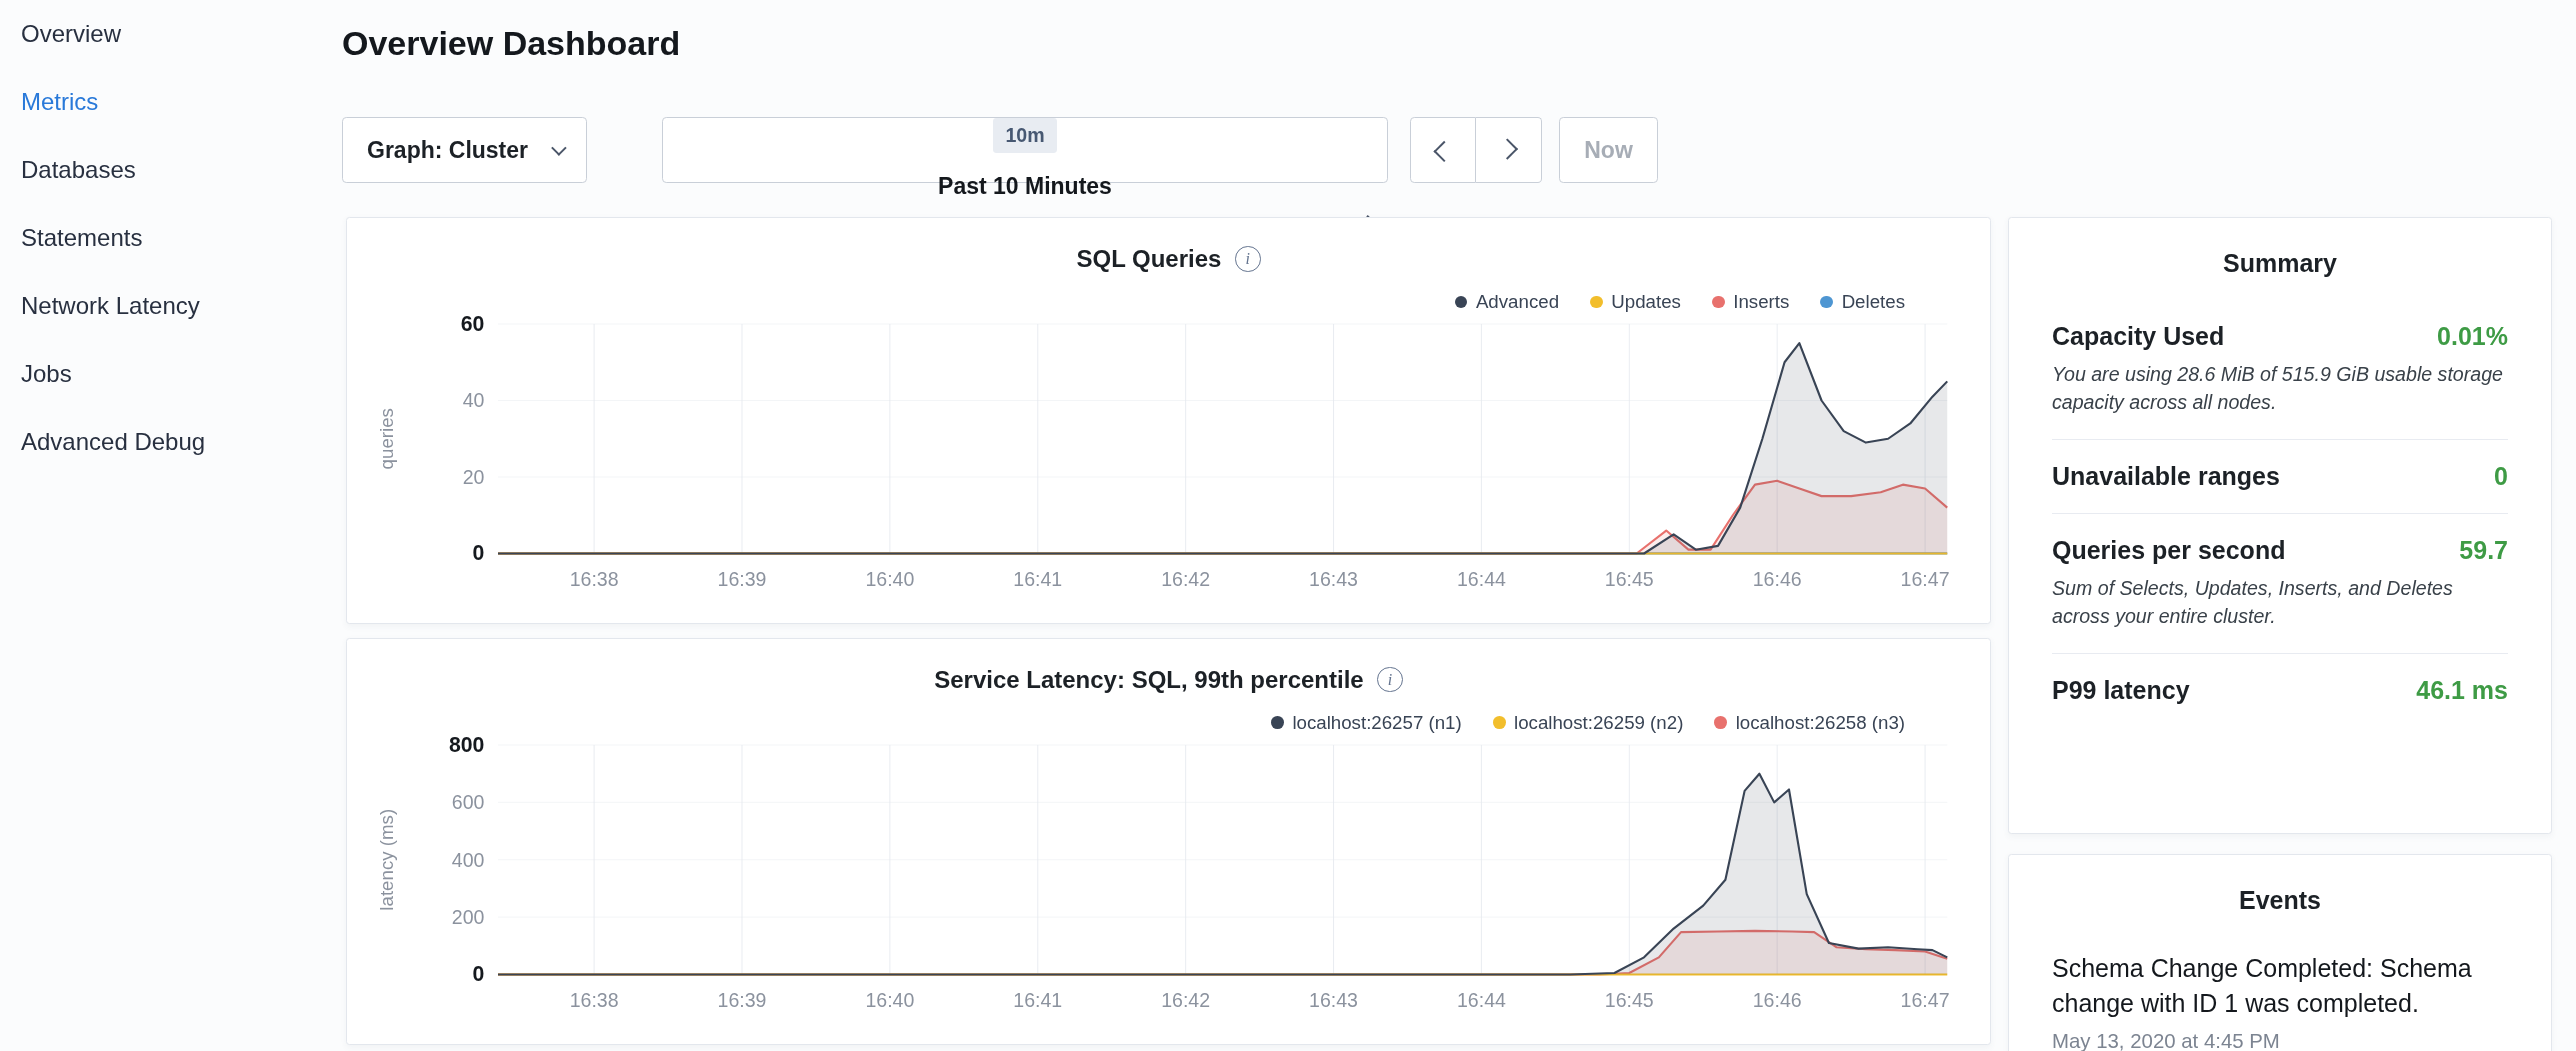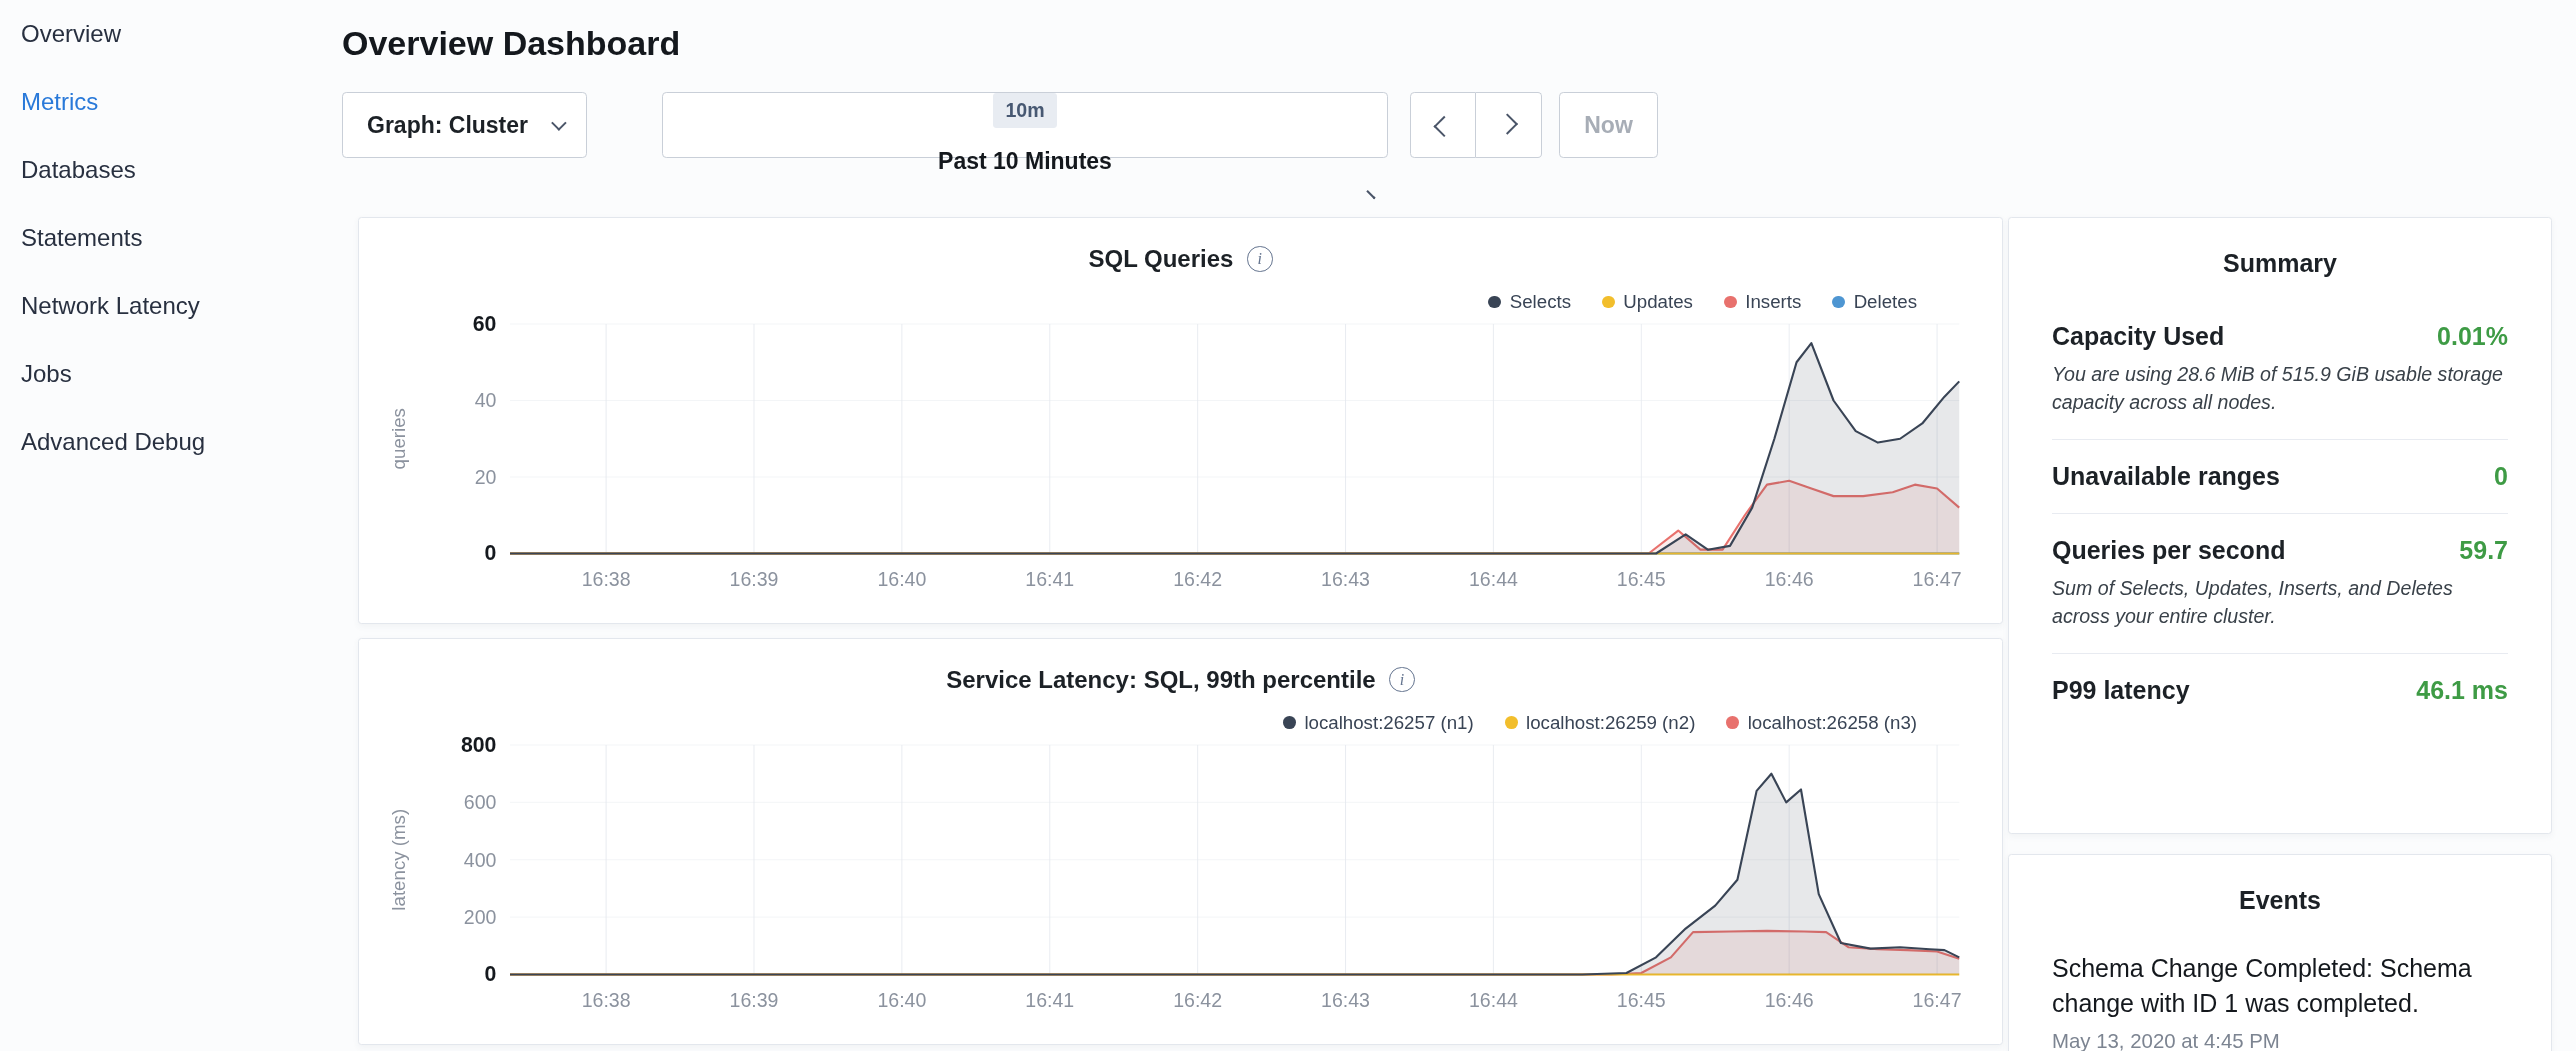--- a/index.html
+++ b/index.html
@@ -9,42 +9,42 @@
 
   
   .sidebar{position:absolute;left:0;top:0;width:323px;padding-left:21px;}
   .nav-item{height:68px;display:flex;align-items:center;font-size:24px;font-weight:500;color:#283040;cursor:pointer;}
   .nav-item.active{color:var(--accent-blue,#2979d9);}
 
   
   .main{position:absolute;left:342px;top:0;width:1650px;}
   .page-title{position:absolute;left:0;top:24px;font-size:34px;font-weight:600;color:#14181d;}
 
-  .controls{position:absolute;left:0;top:92px;display:flex;align-items:center;height:66px;}
+  .controls{position:absolute;left:0;top:117px;display:flex;align-items:center;height:66px;}
   .dd,.time-selector,.nav-btn,.now-btn{background:#fff;border:0.9px solid #c9cfd8;border-radius:4.3px;height:66px;display:flex;align-items:center;font-family:inherit;cursor:pointer;}
   .dd{padding:0 24px;font-size:23px;font-weight:600;color:#1c2126;justify-content:space-between;}
   .dd.graph{width:245px;}
   .dd.dashboard{width:317px;margin-left:41px;}
   .time-selector{margin-left:75px;width:726px;padding:0 13px;gap:20.4px;flex-direction:column;}
   .time-badge{background:#e8ecf2;border-radius:3.4px;padding:6px 12.8px;font-size:19.6px;font-weight:700;color:#475872;}
   .time-label{font-size:23px;font-weight:700;color:#14181d;}
   .time-selector .chev{margin-left:auto;}
   .btn-group{display:flex;margin-left:22px;}
   .nav-btn{width:66px;justify-content:center;}
   .nav-btn.prev{border-radius:4.3px 0 0 4.3px;color:#394455;}
   .nav-btn.next{border-radius:0 4.3px 4.3px 0;border-left:none;color:#ccd2da;}
   .now-btn{margin-left:17px;width:99px;justify-content:center;font-size:23px;font-weight:600;color:#a7adb6;}
   .chev{display:inline-block;border-right:2.1px solid currentColor;border-bottom:2.1px solid currentColor;width:11px;height:11px;color:#4a5568;}
   .chev.down{transform:rotate(45deg) translateY(-3.4px);}
   .nav-btn .chev{width:14.5px;height:14.5px;border-width:2.6px;}
   .chev.left{transform:rotate(135deg) translateY(-1.7px);}
   .chev.right{transform:rotate(-45deg) translateY(-1.7px);}
 
   
-  .charts{position:absolute;left:16px;top:217px;width:1645px;}
+  .charts{position:absolute;left:4px;top:217px;width:1645px;}
   .panel{position:relative;background:#fff;border:0.9px solid #e3e7ed;border-radius:3.4px;box-shadow:0 2.6px 6px rgba(60,70,90,.05);height:407px;}
   .panel+.panel{margin-top:13.6px;}
   .chart-title-row{position:absolute;top:27px;left:0;right:0;display:flex;justify-content:center;align-items:center;gap:13.6px;}
   .chart-title{font-size:24px;font-weight:700;color:#1c2126;}
   .info-icon{width:25.5px;height:25.5px;border:1.7px solid #64748f;border-radius:50%;color:#64748f;display:inline-flex;align-items:center;justify-content:center;font-size:16px;font-style:italic;font-family:"Liberation Serif",serif;cursor:pointer;}
   .info-icon::before{content:"i";}
   .legend{position:absolute;top:73px;right:85px;display:flex;gap:31px;}
   .legend-item{display:flex;align-items:center;gap:8.5px;font-size:18.7px;color:#394455;cursor:pointer;}
   .legend-dot{width:12.8px;height:12.8px;border-radius:50%;flex:none;}
   .chart-area{position:absolute;top:89px;left:6px;width:1633px;height:289px;cursor:crosshair;}
@@ -115,21 +115,21 @@
 
     <div class="charts">
       <section class="panel">
         <div class="chart-title-row">
           <span class="chart-title">SQL Queries</span>
           <span class="info-icon"></span>
         </div>
         <div class="legend">
             <span class="legend-item">
               <span class="legend-dot" style="background: rgb(57, 68, 85);"></span>
-              <span>Selects</span>
+              <span>Advanced</span>
             </span>
             <span class="legend-item">
               <span class="legend-dot" style="background: rgb(242, 190, 44);"></span>
               <span>Updates</span>
             </span>
             <span class="legend-item">
               <span class="legend-dot" style="background: rgb(232, 113, 109);"></span>
               <span>Inserts</span>
             </span>
             <span class="legend-item">

